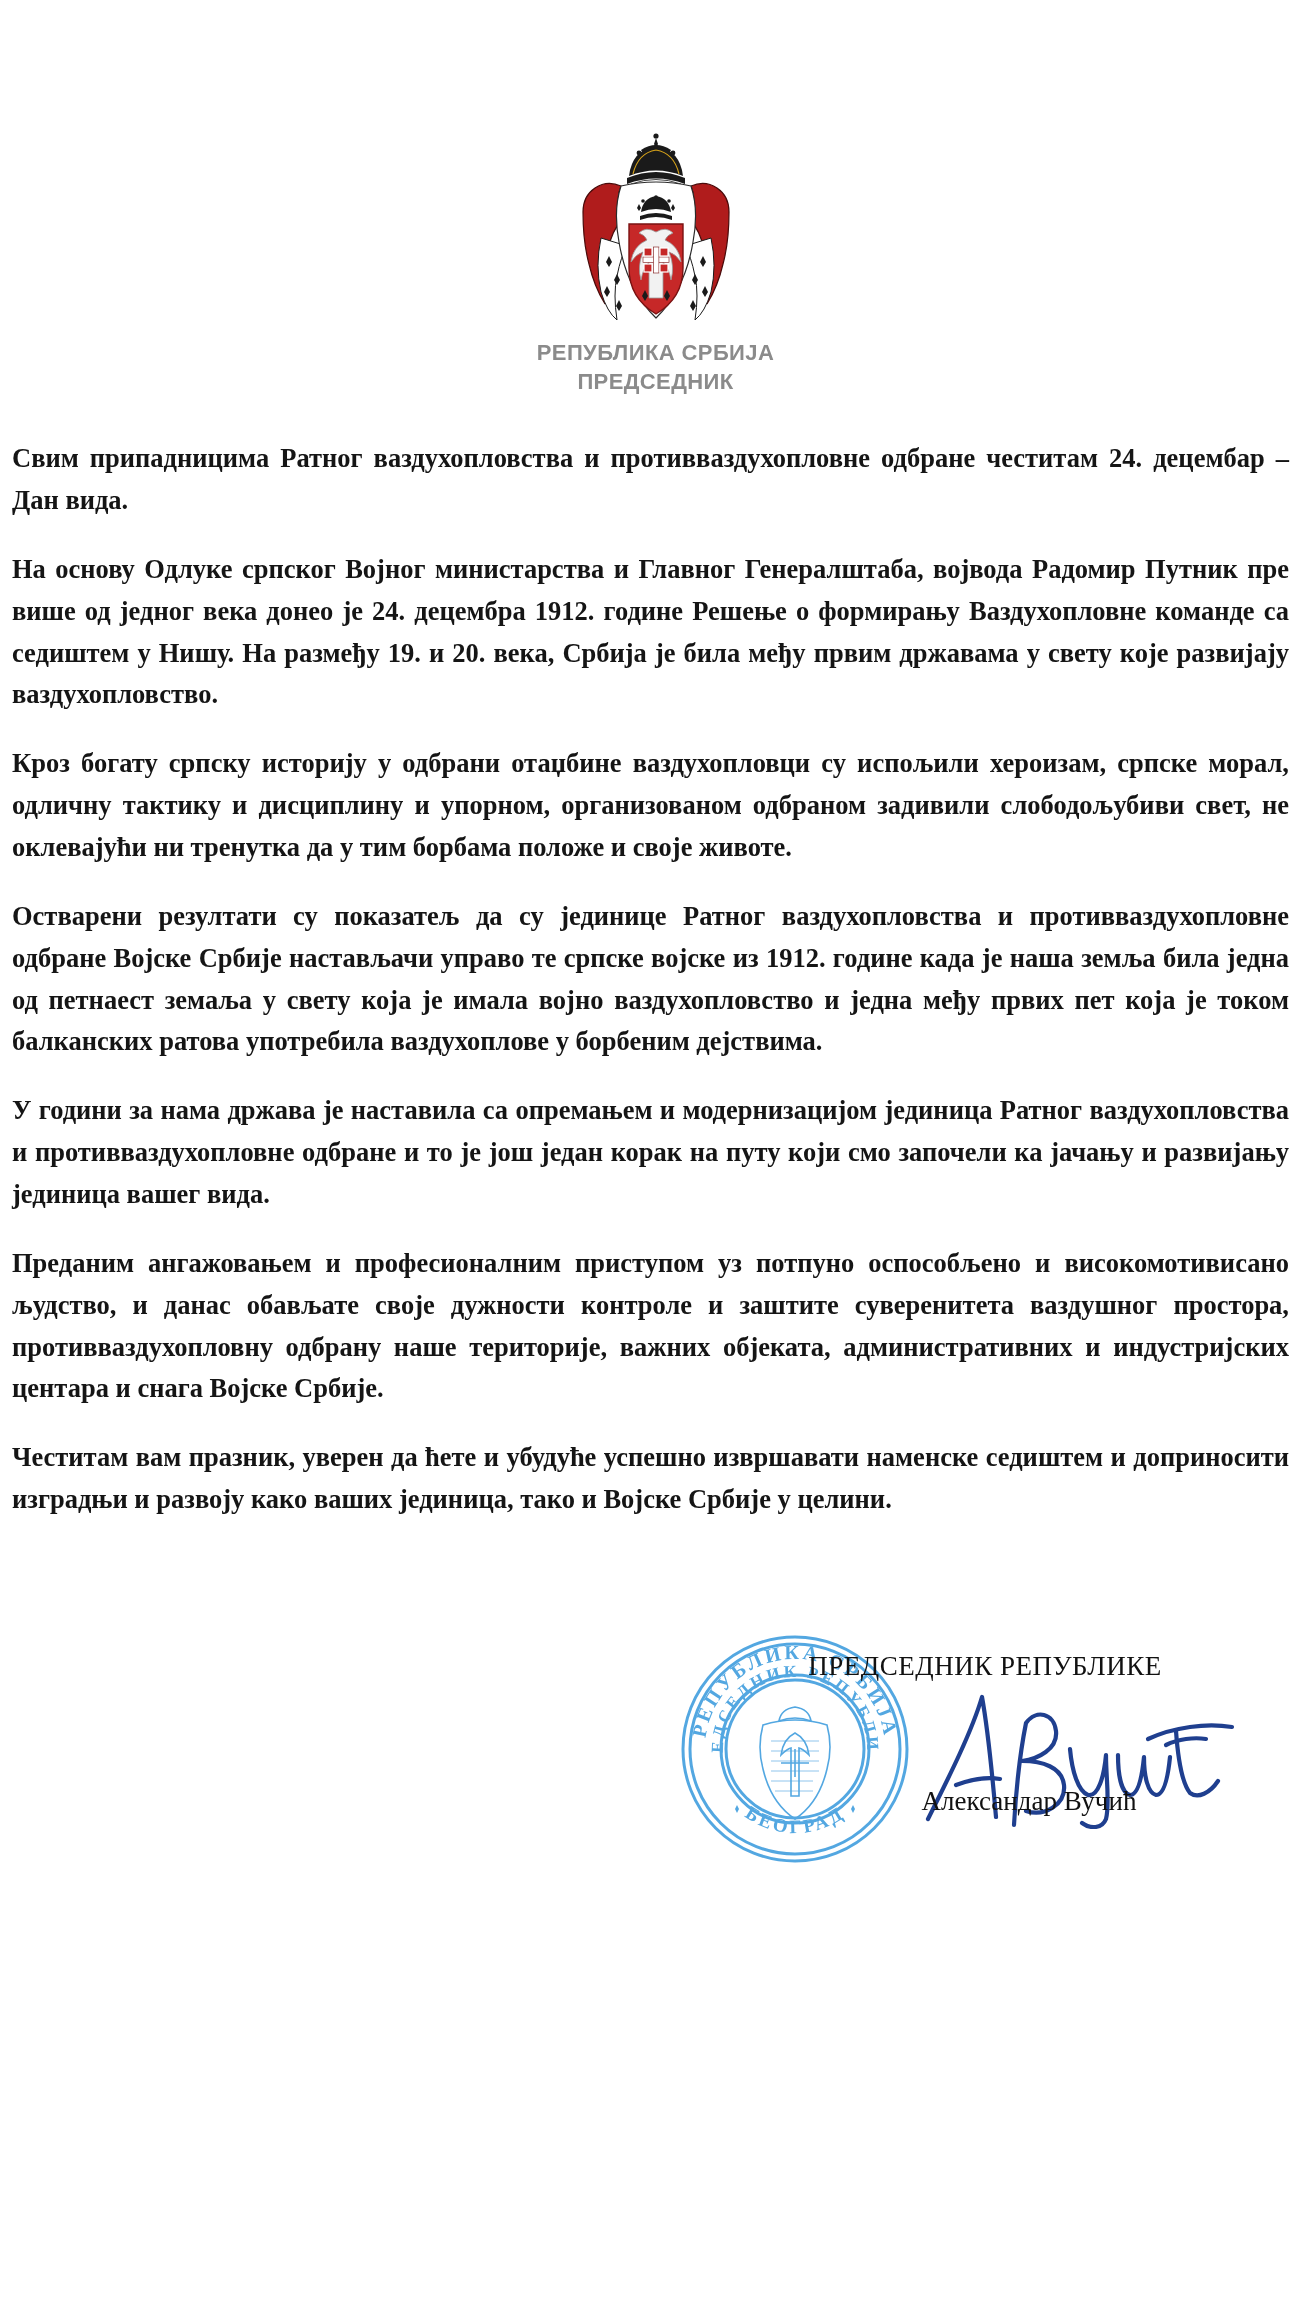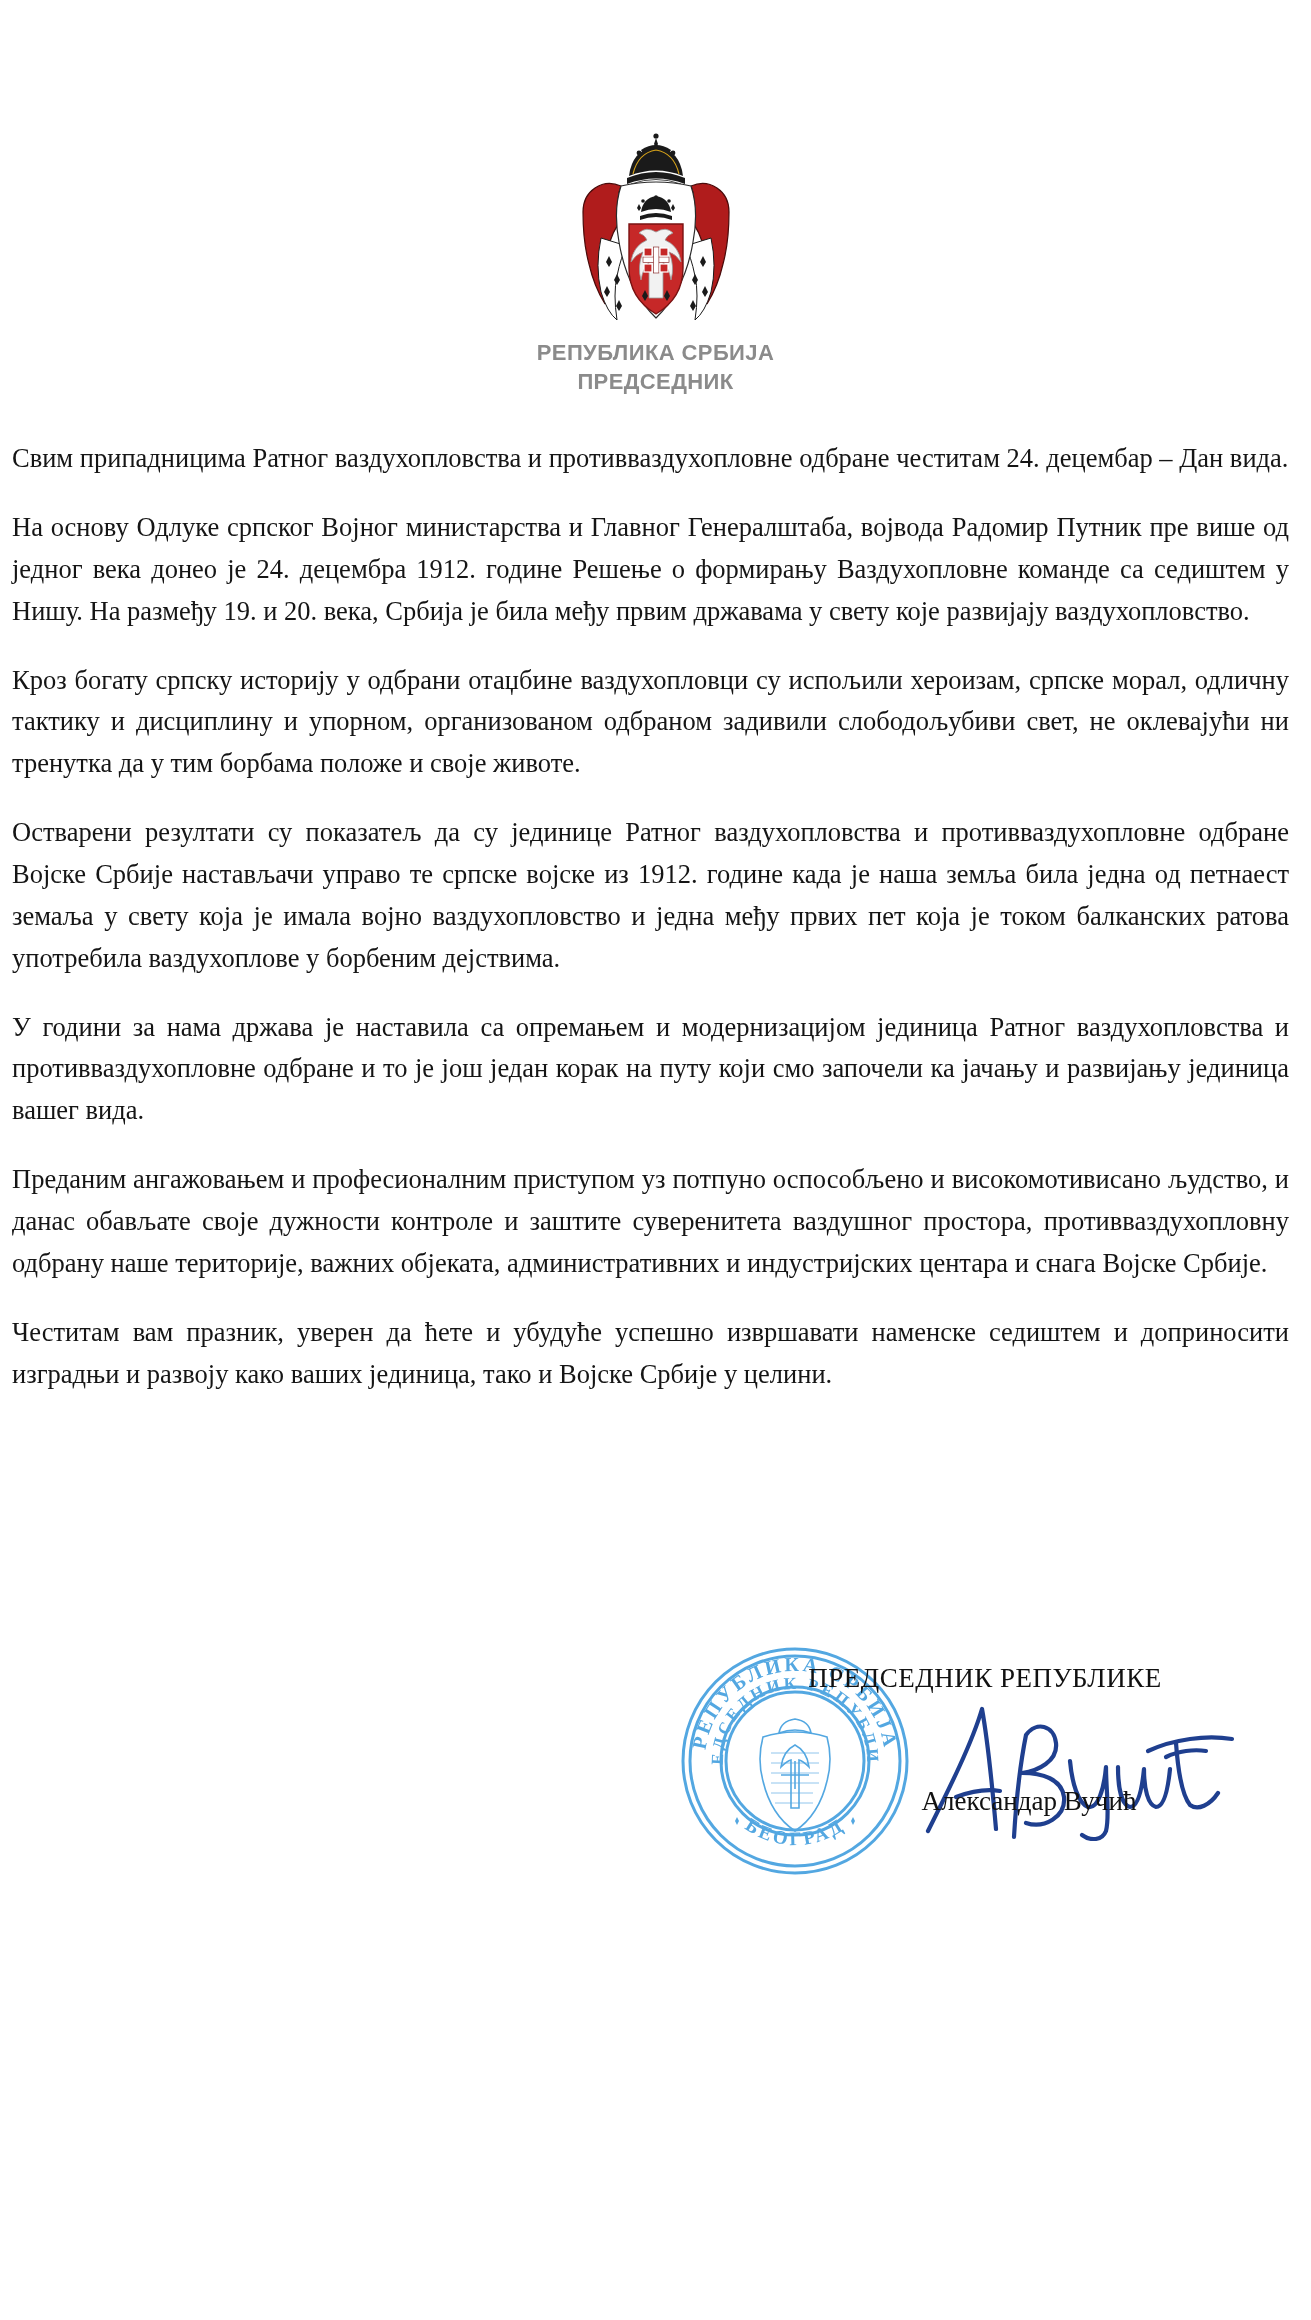--- a/index.html
+++ b/index.html
@@ -50,20 +50,21 @@
     font-weight: bold;
     font-size: 31px;
     letter-spacing: 9px;
     color: #111111;
   }
 
   
   .body-area {
     margin-top: 42px;
     padding: 0 22px 0 12px;
+    font-weight: bold;
   }
   .para {
     font-size: 26.5px;
     line-height: 1.58;
     text-align: justify;
     margin: 0 0 27px 0;
     color: #151515;
     -webkit-hyphens: none;
     hyphens: none;
   }
@@ -88,20 +89,21 @@
   }
   .sign-gap {
     height: 92px;
   }
   .sign-name {
     font-size: 27px;
     color: #111111;
     position: relative;
     z-index: 3;
     padding-left: 88px;
+    margin-top: 12px;
   }
 
   
   .stamp {
     position: absolute;
     left: -30px;
     top: -22px;
     width: 240px;
     height: 240px;
     z-index: 1;

